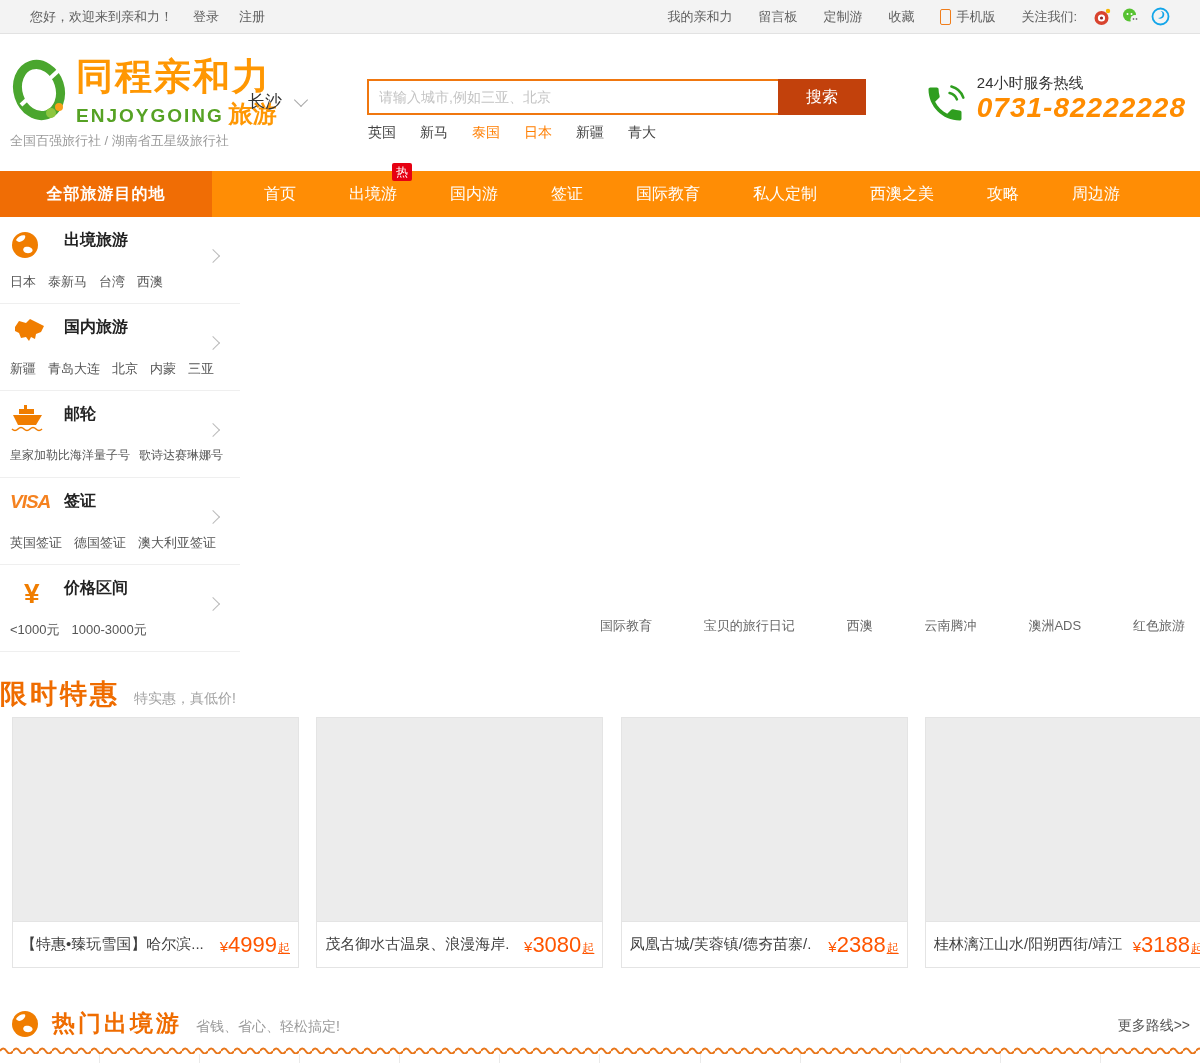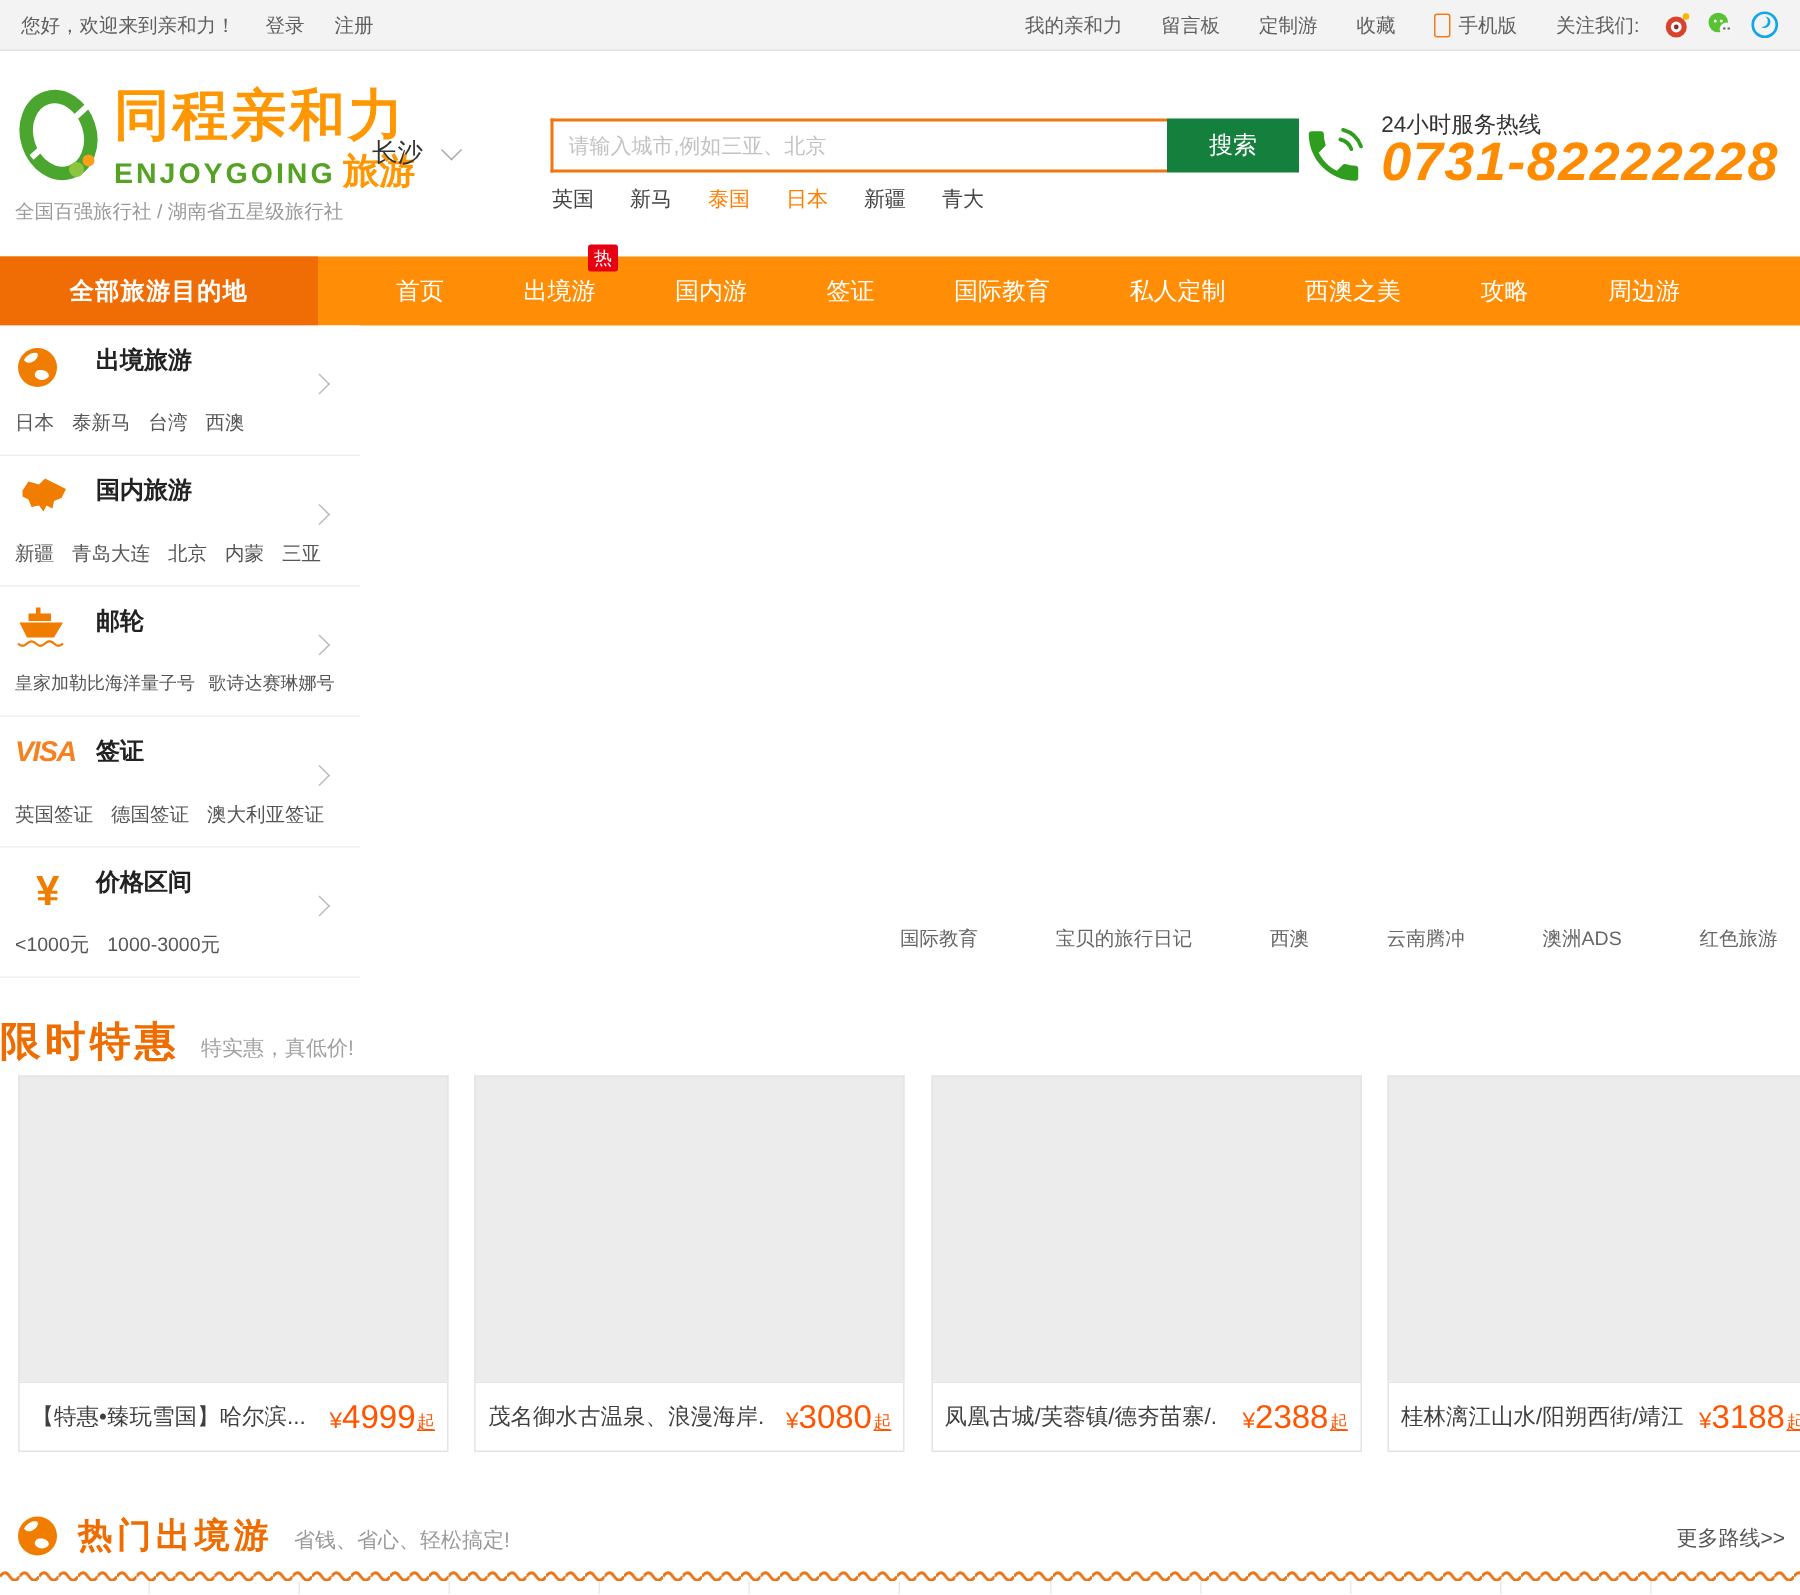--- a/index.html
+++ b/index.html
@@ -3,21 +3,21 @@
 <meta charset="utf-8">
 <style>
   html,body{margin:0;padding:0;background:#fff;}
   .page{position:relative;width:1200px;height:1063px;overflow:hidden;background:#fff;
         font-family:"Liberation Sans","DejaVu Sans",sans-serif;}
   a,.lk{cursor:pointer;text-decoration:none;}
 
   
   .topbar{position:absolute;top:0;left:0;width:1200px;height:34px;background:#f3f3f3;
           border-bottom:1px solid #e2e2e2;display:flex;align-items:center;box-sizing:border-box;
-          padding:0 14px;font-size:13px;color:#5f5f5f;}
+          padding:0 30px;font-size:13px;color:#5f5f5f;}
   .topbar .lk{color:#5f5f5f;}
   .tb-left{display:flex;align-items:center;gap:20px;}
   .tb-right{margin-left:auto;display:flex;align-items:center;gap:26px;}
   .mob-wrap{display:flex;align-items:center;gap:5px;}
   .mob-ico{display:inline-block;width:9px;height:14px;border:1px solid #f07d1a;border-radius:2px;}
   .soc{display:flex;align-items:center;gap:10px;margin-left:-10px;}
   .soc svg{display:block;}
 
   
   .header{position:absolute;top:34px;left:0;width:1200px;height:137px;background:#fff;}
@@ -28,30 +28,30 @@
   .logo-en{font-size:19px;font-weight:bold;color:#56a224;letter-spacing:2px;}
   .logo-suffix{font-size:24px;font-weight:bold;color:#ff9702;margin-left:5px;}
   .slogan{position:absolute;left:10px;top:98px;font-size:13px;color:#9a9a9a;}
   .city{position:absolute;left:248px;top:56px;font-size:17px;color:#333;display:flex;align-items:center;}
   .chev-down{display:inline-block;width:9px;height:9px;border-right:1.5px solid #a8a8a8;
              border-bottom:1.5px solid #a8a8a8;transform:rotate(45deg);margin-left:14px;margin-bottom:4px;}
   .search-wrap{position:absolute;left:367px;top:45px;display:flex;}
   .search-input{width:389px;height:32px;border:2px solid #f0770f;border-right:none;outline:none;
                 padding:0 10px;font-size:14px;color:#333;font-family:inherit;}
   .search-input::placeholder{color:#c3c3c3;}
-  .search-btn{width:88px;height:36px;background:#15803d;color:#fff;border:none;font-size:16px;
+  .search-btn{width:88px;height:36px;background:#c2410c;color:#fff;border:none;font-size:16px;
               font-family:inherit;cursor:pointer;}
   .hot-words{position:absolute;left:368px;top:90px;display:flex;gap:24px;font-size:14px;color:#444;}
   .hot-words .lk{color:#444;}
   .hot-words .lk.hl{color:#ff7e00;}
   .hotline{position:absolute;right:14px;top:40px;display:flex;align-items:flex-start;}
   .hotline svg{margin-top:8px;}
   .hotline-txt{margin-left:10px;}
   .hotline-label{font-size:15px;color:#333;}
-  .hotline-num{font-size:36px;font-weight:bold;font-style:italic;color:#ff8c00;letter-spacing:1px;line-height:30px;}
+  .hotline-num{font-size:28px;font-weight:bold;font-style:italic;color:#ff8c00;letter-spacing:1px;line-height:30px;}
 
   
   .nav{position:absolute;top:171px;left:0;width:1200px;height:46px;background:#ff8d05;display:flex;}
   .nav-all{width:212px;background:#f06d05;color:#fff;font-size:16px;font-weight:bold;
            display:flex;align-items:center;justify-content:center;letter-spacing:1px;}
   .nav-items{flex:1;display:flex;align-items:center;justify-content:space-between;padding:0 80px 0 52px;}
   .nav-item{color:#fff;font-size:16px;position:relative;white-space:nowrap;}
   .hot-badge{position:absolute;top:-21px;right:-15px;background:#e60012;color:#fff;font-size:12px;
              line-height:16px;padding:1px 4px;border-radius:2px;}
 

